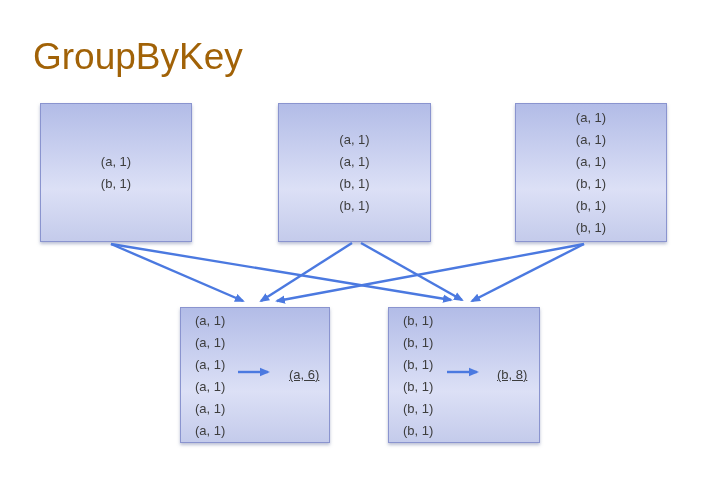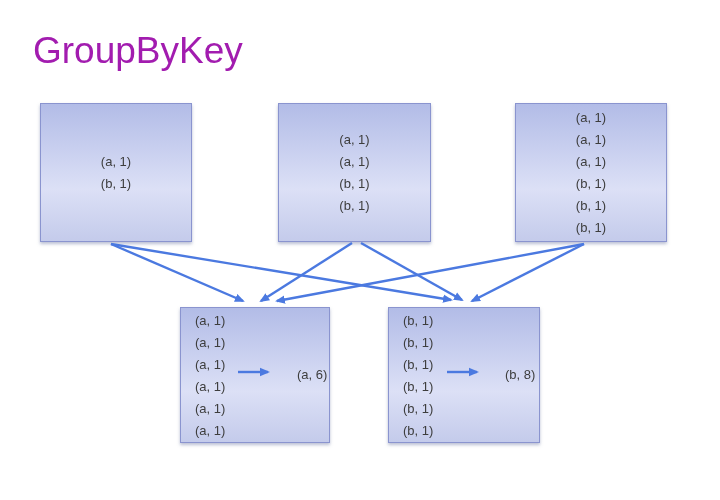--- a/index.html
+++ b/index.html
@@ -9,26 +9,26 @@
     font-family: "Liberation Sans", "DejaVu Sans", sans-serif;
     overflow: hidden;
   }
   #slide {
     position: relative;
     width: 720px; height: 500px;
     background: #ffffff;
   }
   .slide-title {
     position: absolute;
-    left: 33px; top: 30px;
+    left: 33px; top: 36px;
     margin: 0;
     font-size: 37px;
     font-weight: 400;
     letter-spacing: 0px;
-    color: #a21caf;
+    color: #a16207;
   }
   .box {
     position: absolute;
     box-sizing: border-box;
     border: 1px solid #8a94cf;
     background: linear-gradient(180deg, #b2bce7 0%, #dce0f6 62%, #c4cbeb 100%);
     box-shadow: 0 2px 3px rgba(120,130,170,0.5);
     color: #3d3d3d;
     font-size: 13px;
     line-height: 22px;
@@ -47,24 +47,25 @@
   .group-box {
     align-items: flex-start;
     justify-content: flex-start;
     padding: 2px 0 0 14px;
   }
   #group-box-a { left: 180px; top: 307px; width: 150px; height: 136px; }
   #group-box-b { left: 388px; top: 307px; width: 152px; height: 136px; }
   .pair-line { display: block; white-space: pre; }
   .result-label {
     position: absolute;
-    left: 116px;
+    left: 108px;
     top: 50%;
     transform: translateY(-50%);
     white-space: pre;
+    text-decoration: underline;
   }
   #arrow-layer {
     position: absolute;
     left: 0; top: 0;
     width: 720px; height: 500px;
     pointer-events: none;
   }
 </style>
 </head>
 <body>

